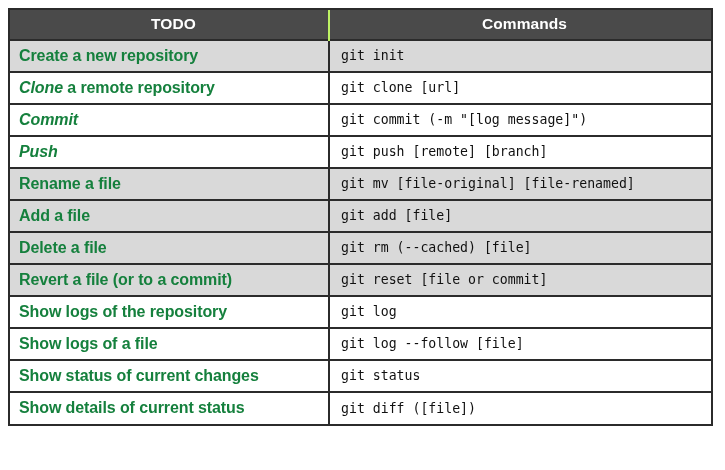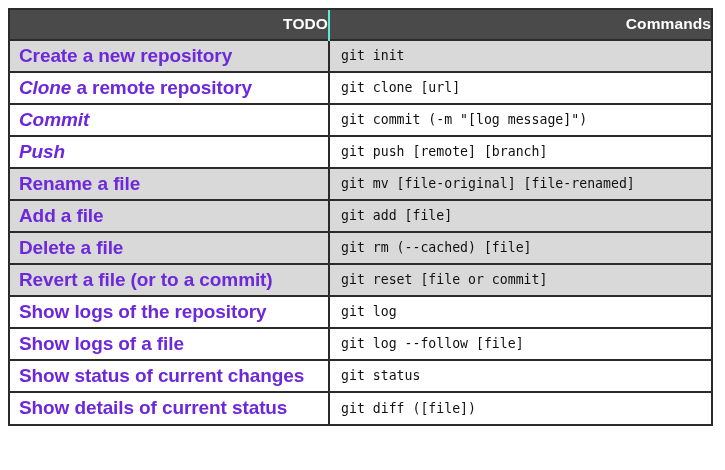--- a/index.html
+++ b/index.html
@@ -44,53 +44,53 @@
 
   thead tr.header-row {
     background: #4a4a4a;
   }
 
   thead th {
     color: #ffffff;
     font-family: "Liberation Sans", sans-serif;
     font-size: 15.5px;
     font-weight: bold;
-    text-align: right;
+    text-align: center;
     padding: 5px 0 6px 9px;
     height: 30px;
     box-sizing: border-box;
     border: none;
     vertical-align: middle;
     letter-spacing: 0.1px;
   }
 
   thead th.th-cmd {
-    border-left: 2px solid #5eead4;
+    border-left: 2px solid #bef264;
     padding-left: 8px;
   }
 
   tbody tr {
     height: 32px;
   }
 
   tbody tr.shade-gray { background: #d9d9d9; }
   tbody tr.shade-white { background: #ffffff; }
 
   tbody td {
     border-top: 2px solid #2b2b2b;
     vertical-align: middle;
     box-sizing: border-box;
     height: 32px;
   }
 
   tbody td.cell-todo {
     font-family: "Liberation Sans", sans-serif;
-    font-size: 19px;
+    font-size: 16px;
     font-weight: bold;
-    color: #6d28d9;
+    color: #15803d;
     padding: 2px 6px 3px 9px;
     letter-spacing: -0.1px;
   }
 
   tbody td.cell-cmd {
     border-left: 2px solid #2b2b2b;
     font-family: "DejaVu Sans Mono", "Liberation Mono", monospace;
     font-size: 13.2px;
     font-weight: normal;
     color: #101010;

